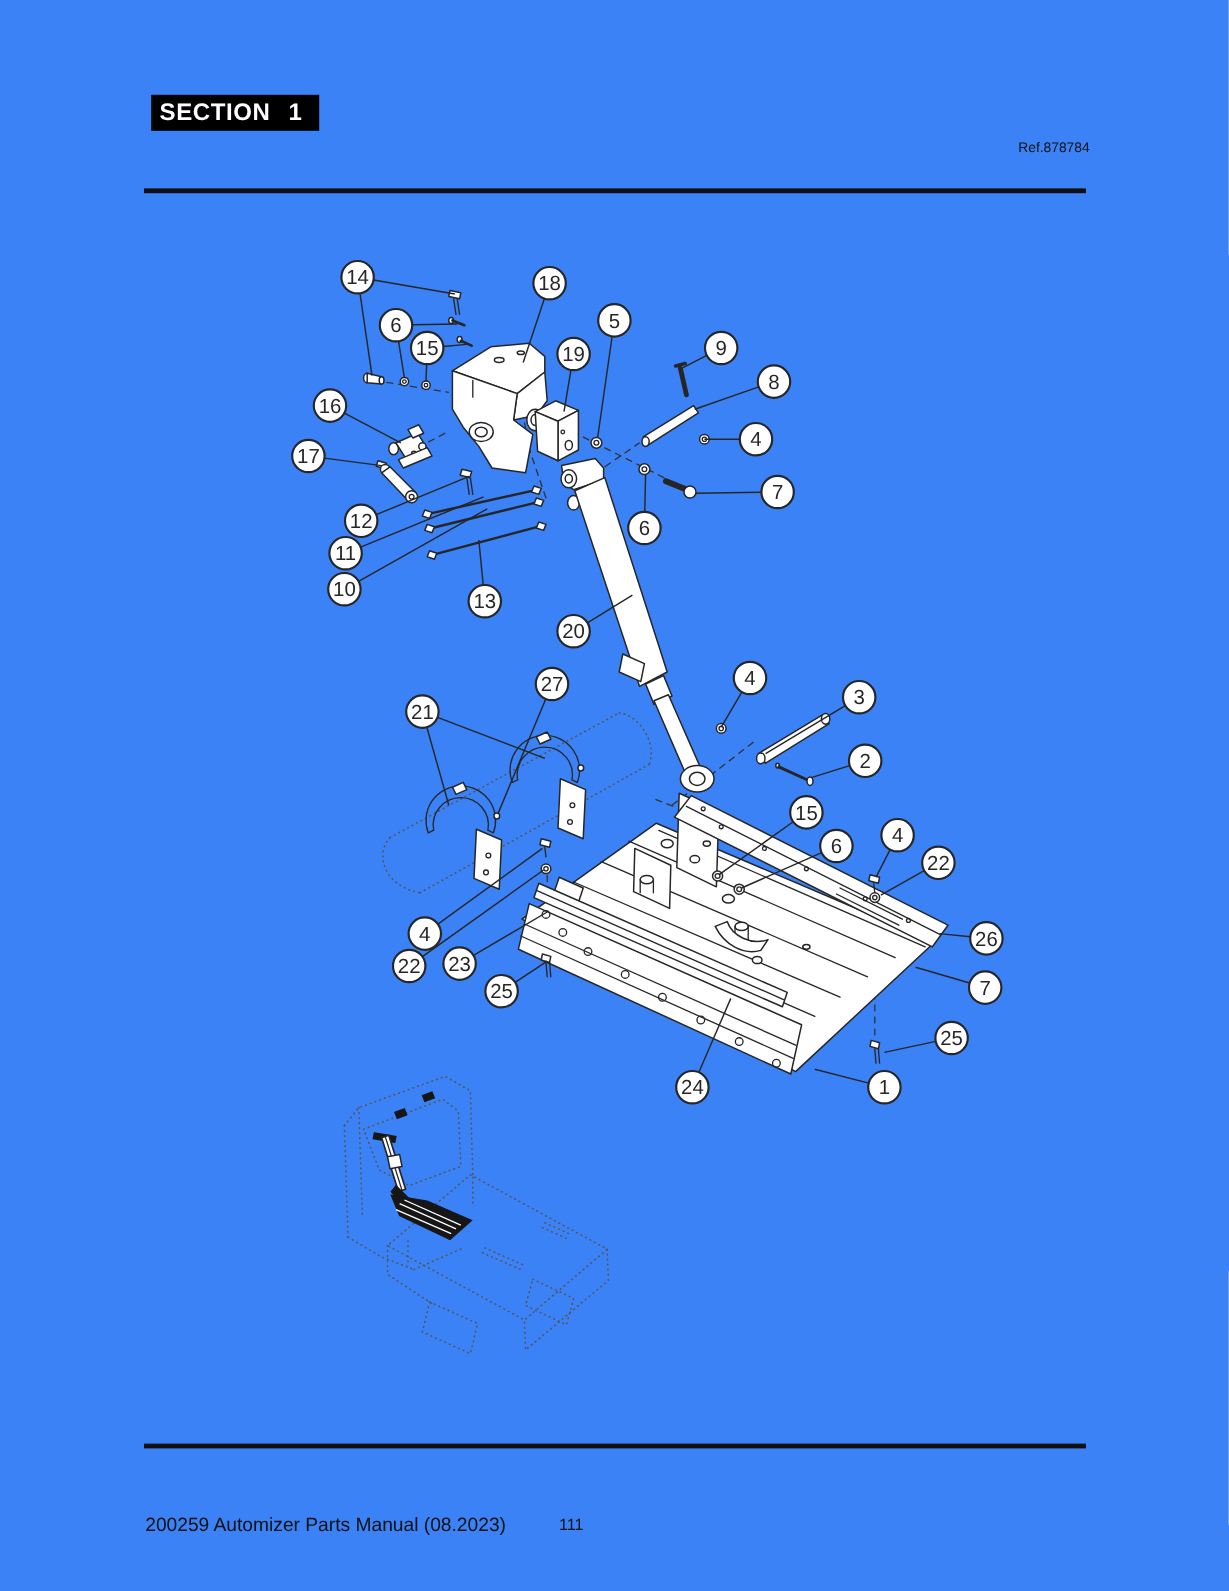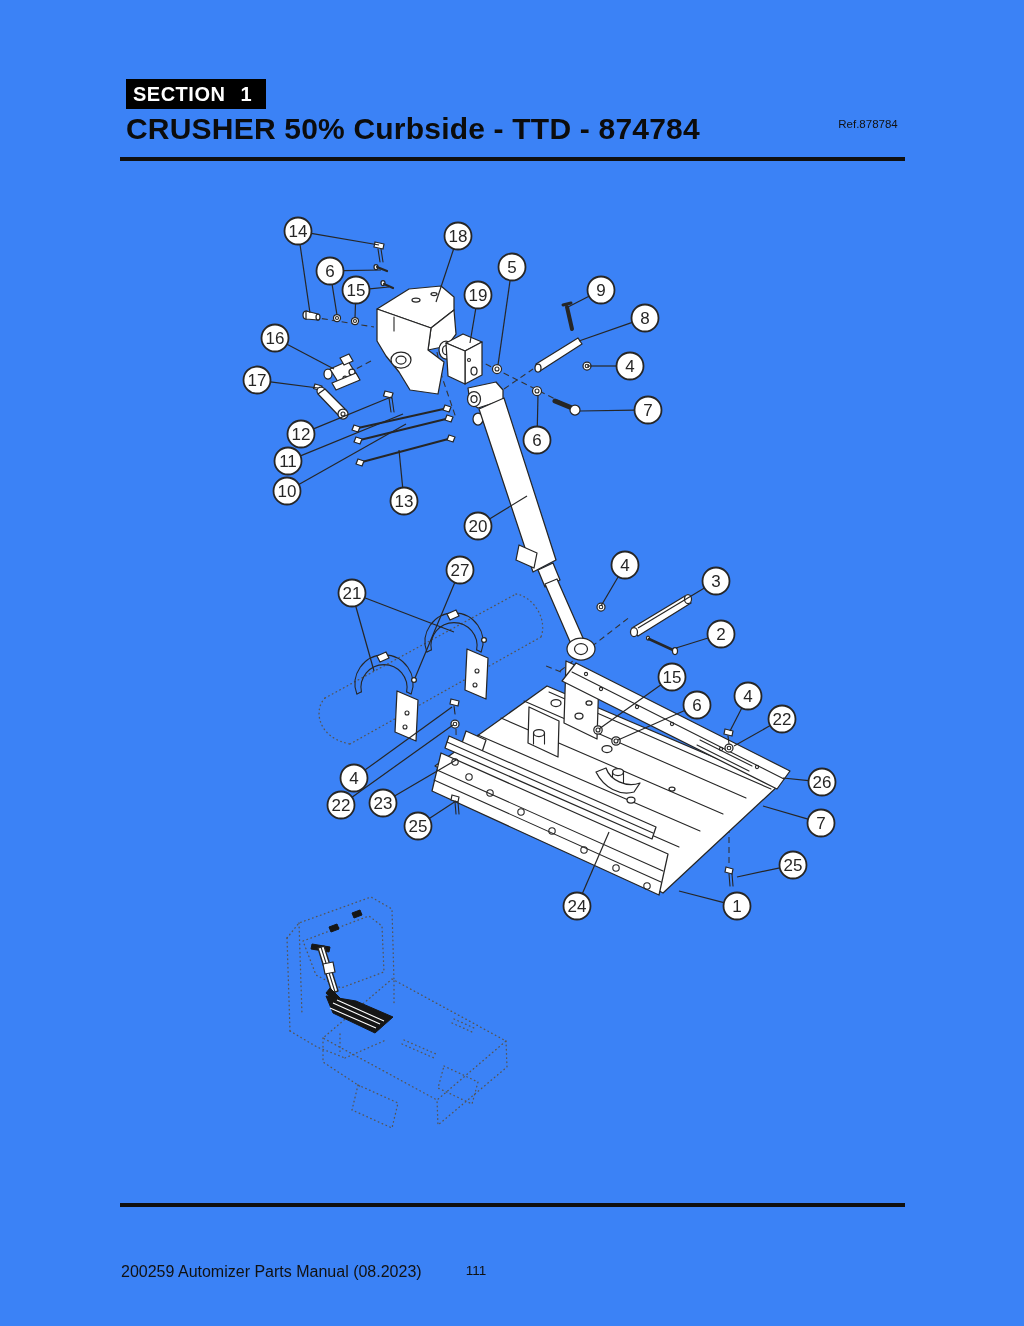--- a/index.html
+++ b/index.html
@@ -3,42 +3,41 @@
 <meta charset="utf-8">
 <style>
   html,body{margin:0;padding:0;background:#e8e8e8;}
   .page{position:relative;width:1024px;height:1326px;background:#3b82f6;
         font-family:"Liberation Sans",sans-serif;overflow:hidden;margin:0 auto;}
   .hdr-badge{position:absolute;left:126px;top:79px;background:#000;color:#fff;
              font-weight:bold;font-size:20px;line-height:30px;padding:0 14px 0 7px;
              word-spacing:9px;letter-spacing:.5px;}
   .hdr-title{position:absolute;left:126px;top:112px;font-size:30px;font-weight:bold;
              color:#0c0c0c;letter-spacing:.2px;white-space:nowrap;}
-  .hdr-ref{position:absolute;left:828px;top:118px;width:80px;text-align:center;
+  .hdr-ref{position:absolute;left:828px;top:118px;width:80px;text-align:right;
            font-size:11.5px;color:#111;}
   .rule{position:absolute;left:120px;width:785px;height:4px;background:#101010;}
   .rule-top{top:157px;}
   .rule-bottom{top:1203px;}
   .ftr-left{position:absolute;left:121px;top:1263px;font-size:16px;color:#111;}
   .ftr-page{position:absolute;left:0;top:1263px;width:952px;text-align:center;
             font-size:13.5px;color:#111;}
   svg.diagram{position:absolute;left:0;top:0;font-family:"Liberation Sans",sans-serif;}
   svg .part{fill:#ffffff;stroke:#262626;stroke-width:1.25;stroke-linejoin:round;stroke-linecap:round;}
   svg .ln{fill:none;stroke:#262626;stroke-width:1.1;stroke-linejoin:round;stroke-linecap:round;}
   svg .dash{fill:none;stroke:#333;stroke-width:1.1;stroke-dasharray:6 4;}
   svg .dots{fill:none;stroke:#555;stroke-width:1.3;stroke-dasharray:0.6 3.6;stroke-linecap:round;}
   svg .solid{fill:#161616;stroke:#161616;stroke-width:1;}
 </style>
 </head>
 <body>
 
 <div class="page">
 
   <div class="hdr-badge">SECTION 1</div>
-  <div class="hdr-title">CRUSHER 50% Curbside - TTD - 874784</div>
   <div class="hdr-ref">Ref.878784</div>
   <div class="rule rule-top"></div>
 
   <svg class="diagram" width="1024" height="1326" viewBox="0 0 1024 1326">
 
     <g class="dash">
       <path d="M312,317 L374,327"></path>
       <path d="M371,361 L352,371"></path>
       <path d="M437,352 L442,377 L456,418"></path>
       <path d="M450,346 L577,410"></path>

